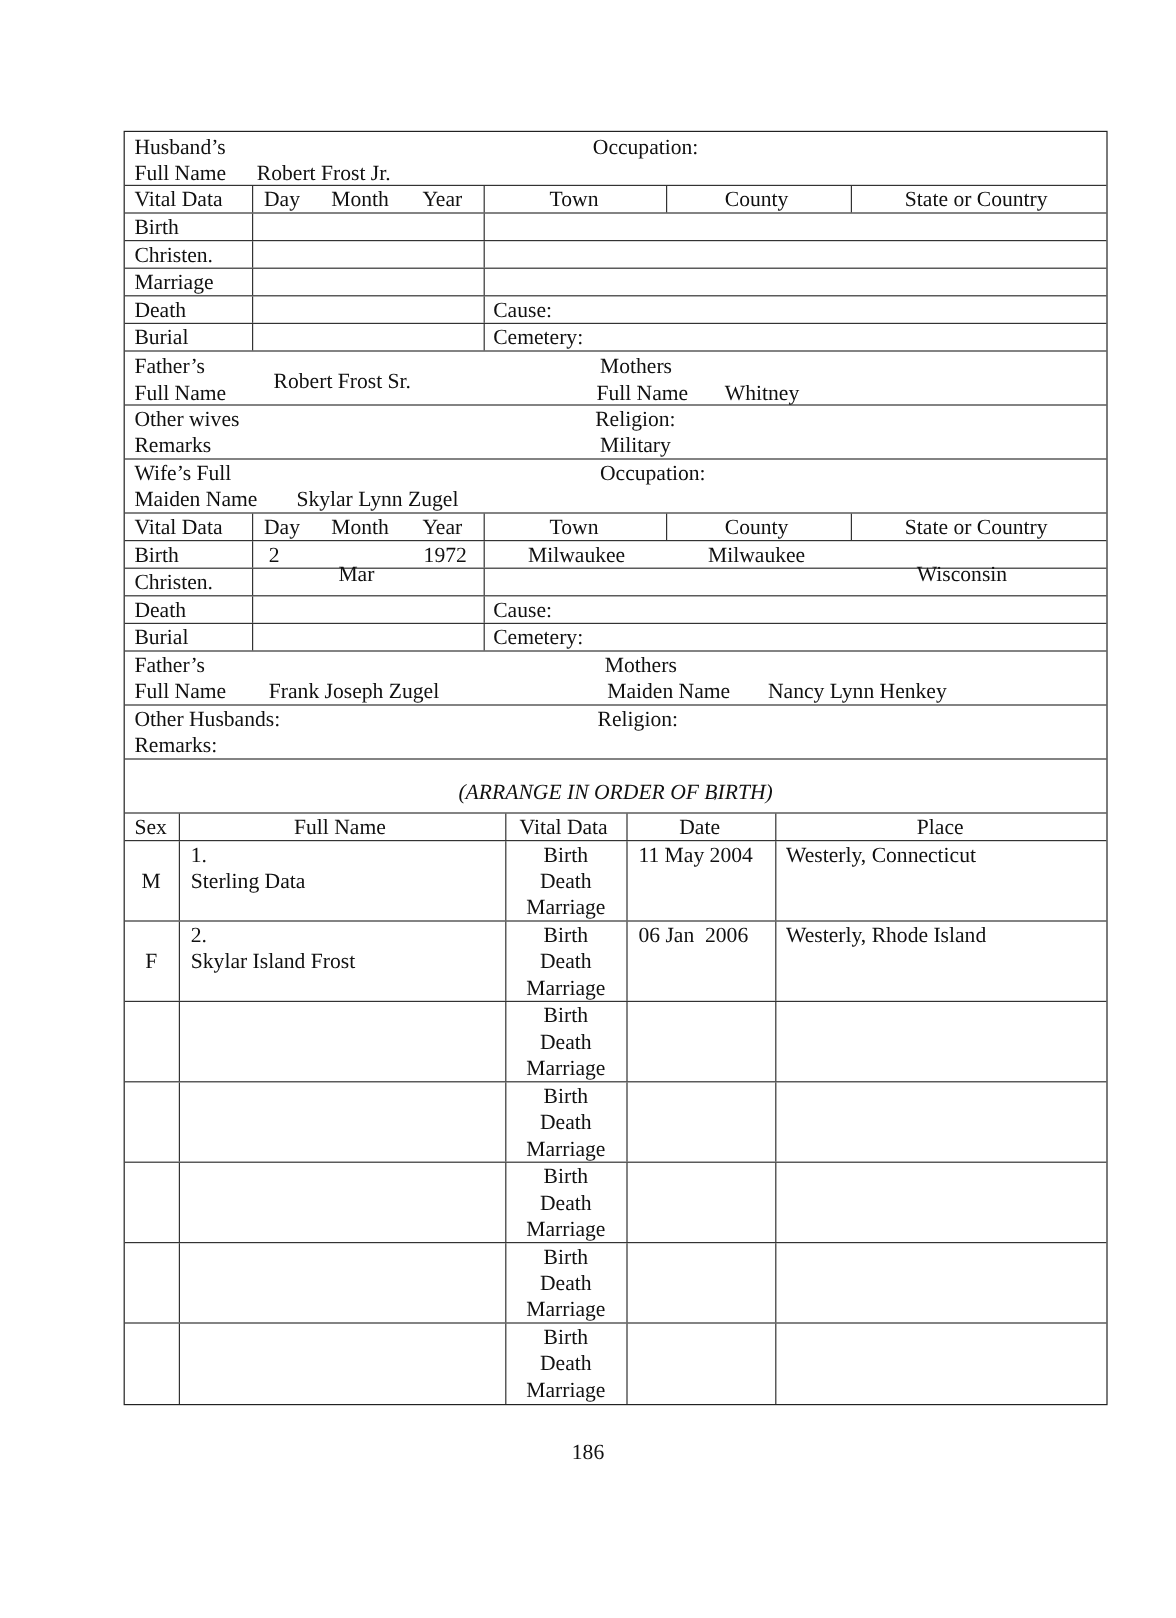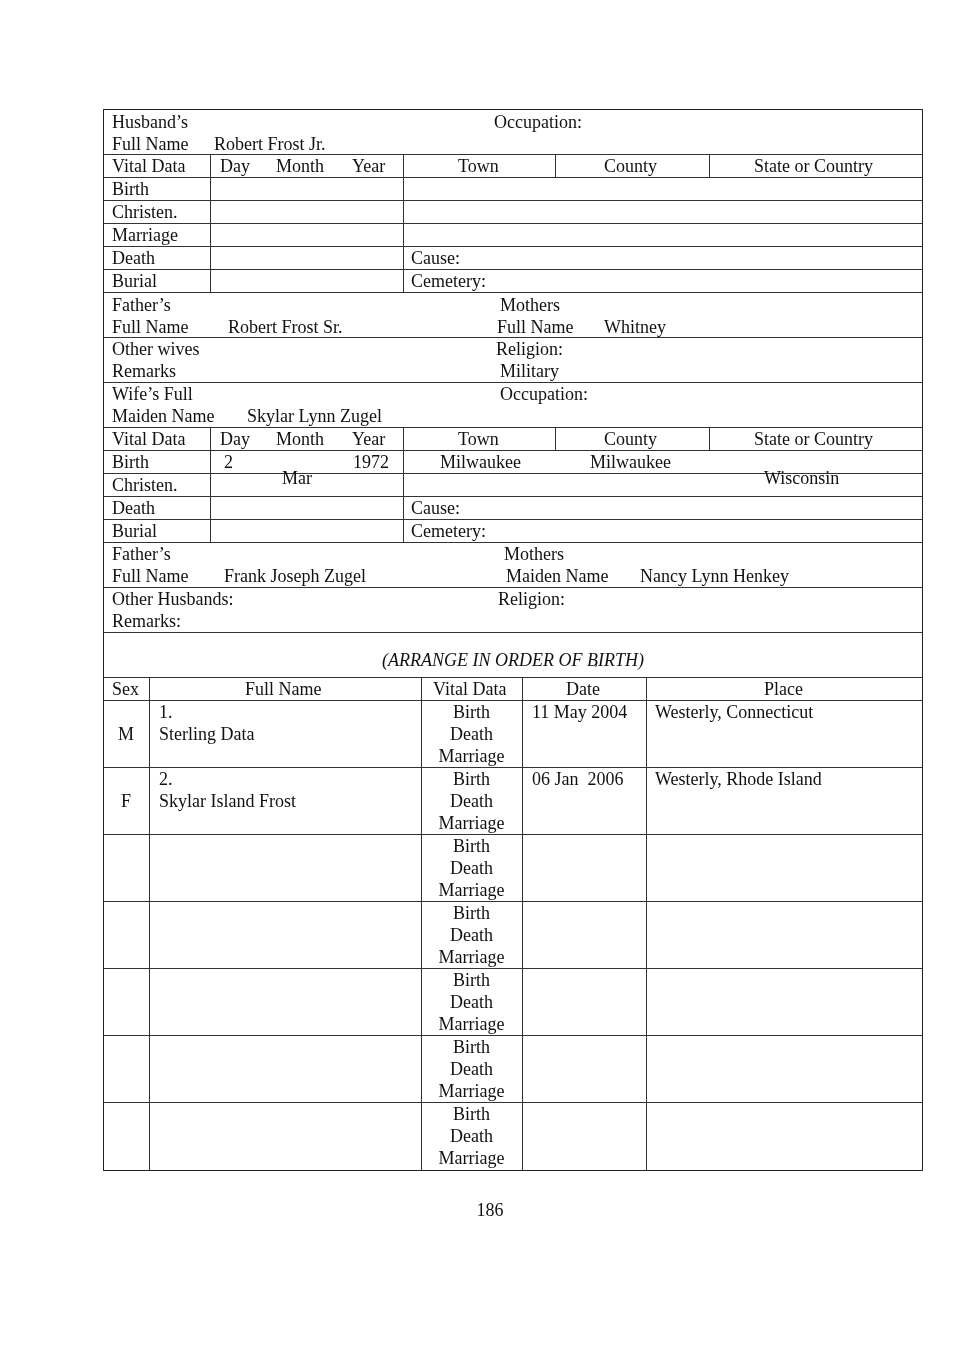--- a/index.html
+++ b/index.html
@@ -66,21 +66,21 @@
   <div class="row h23">
     <span class="t" style="left:8px;top:0">Burial</span>
     <div class="vl" style="left:106px"></div>
       <div class="vl" style="left:299px"></div>
     <span class="t" style="left:307px;top:0">Cemetery:</span>
   </div>
 
   <div class="row h45">
     <span class="t" style="left:8px;top:1px">Father’s</span>
     <span class="t" style="left:8px;top:23px">Full Name</span>
-    <span class="t" style="left:124px;top:23px">Robert Frost Sr.</span>
+    <span class="t" style="left:124px;top:13px">Robert Frost Sr.</span>
     <span class="t" style="left:396px;top:1px">Mothers</span>
     <span class="t" style="left:393px;top:23px">Full Name</span>
     <span class="t" style="left:500px;top:23px">Whitney</span>
   </div>
 
   <div class="row h45">
     <span class="t" style="left:8px;top:0">Other wives</span>
     <span class="t" style="left:8px;top:22px">Remarks</span>
     <span class="t" style="left:392px;top:0">Religion:</span>
     <span class="t" style="left:396px;top:22px">Military</span>

